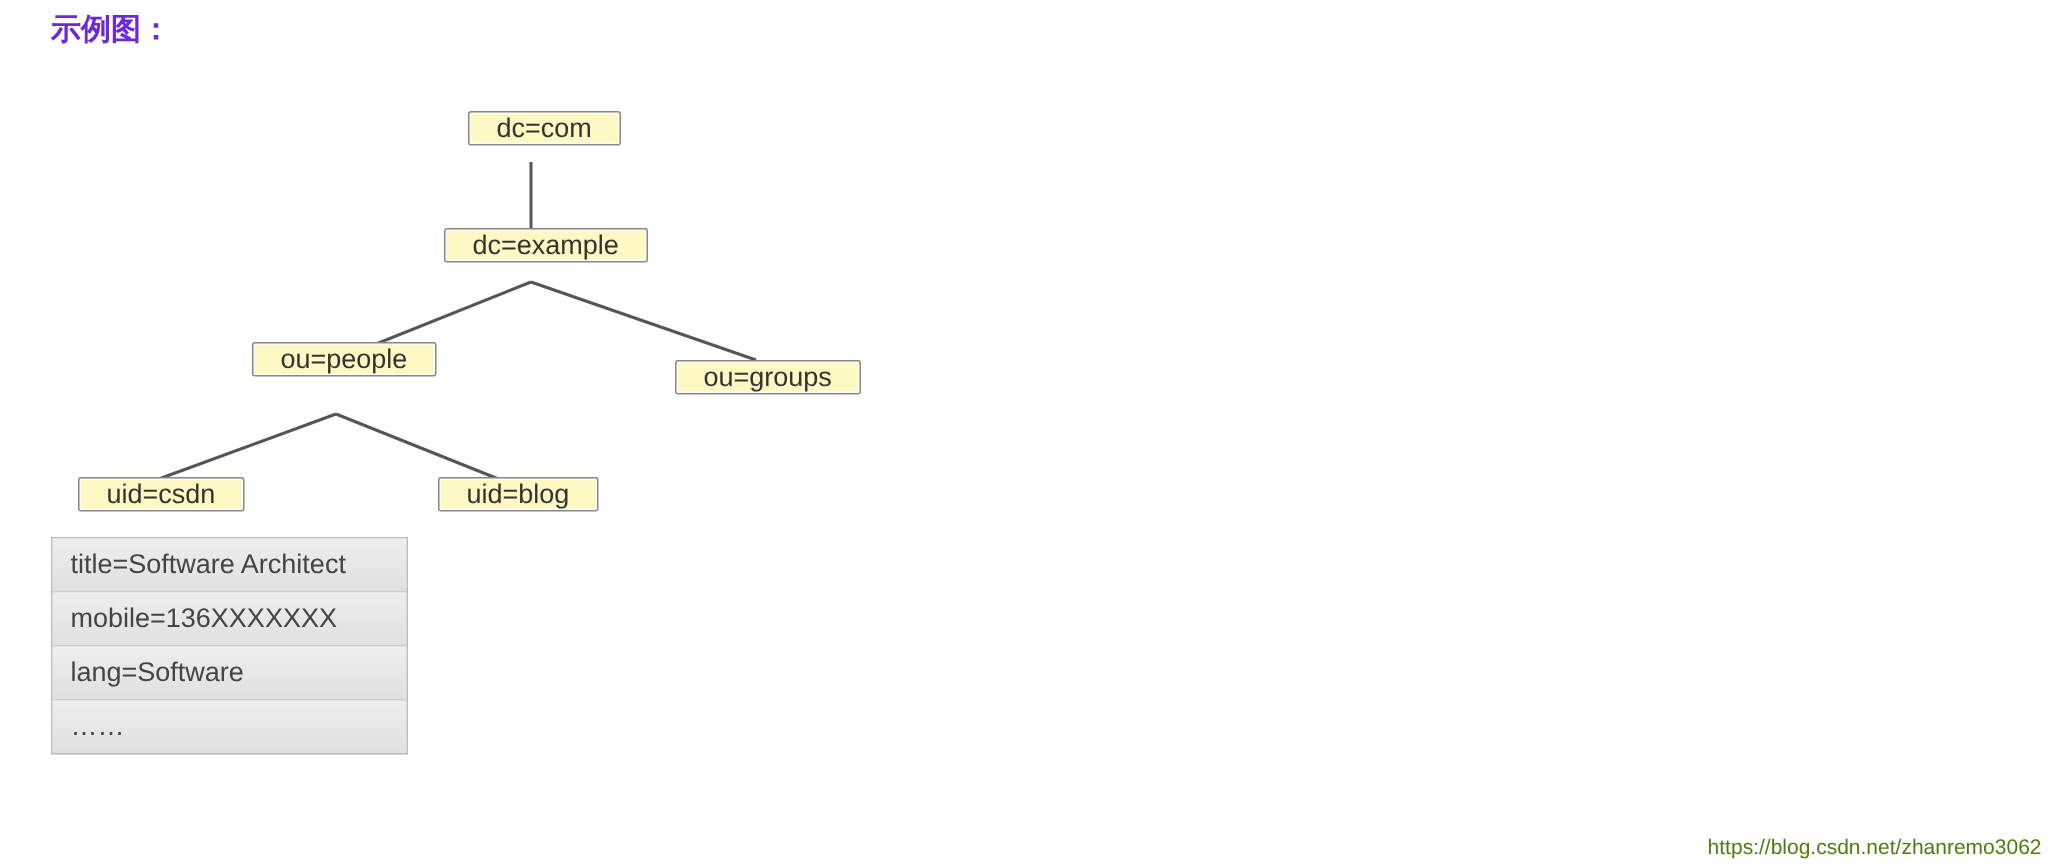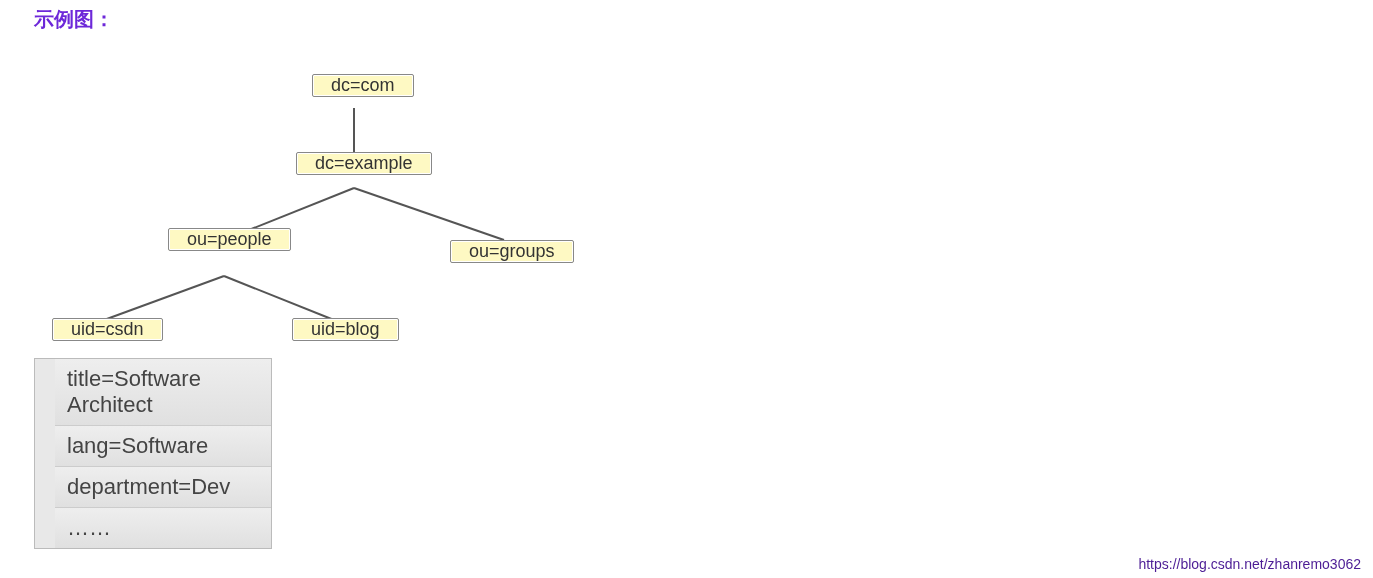--- a/index.html
+++ b/index.html
@@ -39,43 +39,42 @@
     white-space: nowrap;
     box-shadow: inset 0 0 0 1px #fff;
   }
   .attr-panel {
     position: absolute;
     background: #e8e8e8;
     border: 1px solid #bbb;
   }
   .attr-row {
     padding: 7px 12px;
-    font-size: 22px;
+    font-size: 18px;
     color: #444;
     border-bottom: 1px solid #ccc;
     background: linear-gradient(#eee, #e0e0e0);
-    margin-left: 20px;
   }
   .attr-row:last-child { border-bottom: none; }
   svg.connectors {
     position: absolute;
     left: 0; top: 0;
     width: 620px; height: 520px;
     pointer-events: none;
   }
   svg.connectors line {
     stroke: #555;
     stroke-width: 2;
   }
   .watermark {
     position: absolute;
     right: 12px;
     bottom: 6px;
     font-size: 14px;
-    color: #4c1d95;
+    color: #4d7c0f;
     font-family: Arial, sans-serif;
   }
 </style>
 </head>
 <body>
 
 <div class="heading">示例图：</div>
 
 <div class="diagram">
 
@@ -94,19 +93,19 @@
 
   <div class="node" style="left:278px; top:14px;">dc=com</div>
   <div class="node" style="left:262px; top:92px;">dc=example</div>
   <div class="node" style="left:134px; top:168px;">ou=people</div>
   <div class="node" style="left:416px; top:180px;">ou=groups</div>
   <div class="node" style="left:18px;  top:258px;">uid=csdn</div>
   <div class="node" style="left:258px; top:258px;">uid=blog</div>
 
   <div class="attr-panel" style="left:0px; top:298px; width:236px;">
     <div class="attr-row">title=Software Architect</div>
+    <div class="attr-row">mobile=136XXXXXXX</div>
     <div class="attr-row">lang=Software</div>
-    <div class="attr-row">department=Dev</div>
     <div class="attr-row">……</div>
   </div>
 </div>
 
 <div class="watermark">https://blog.csdn.net/zhanremo3062</div>
 
 </body></html>

